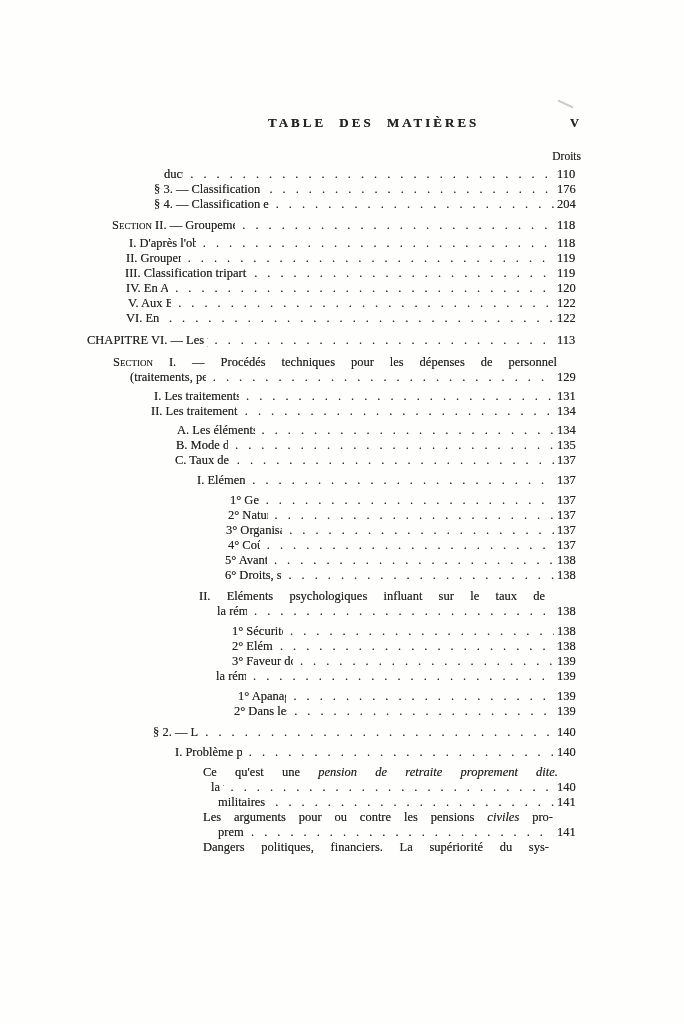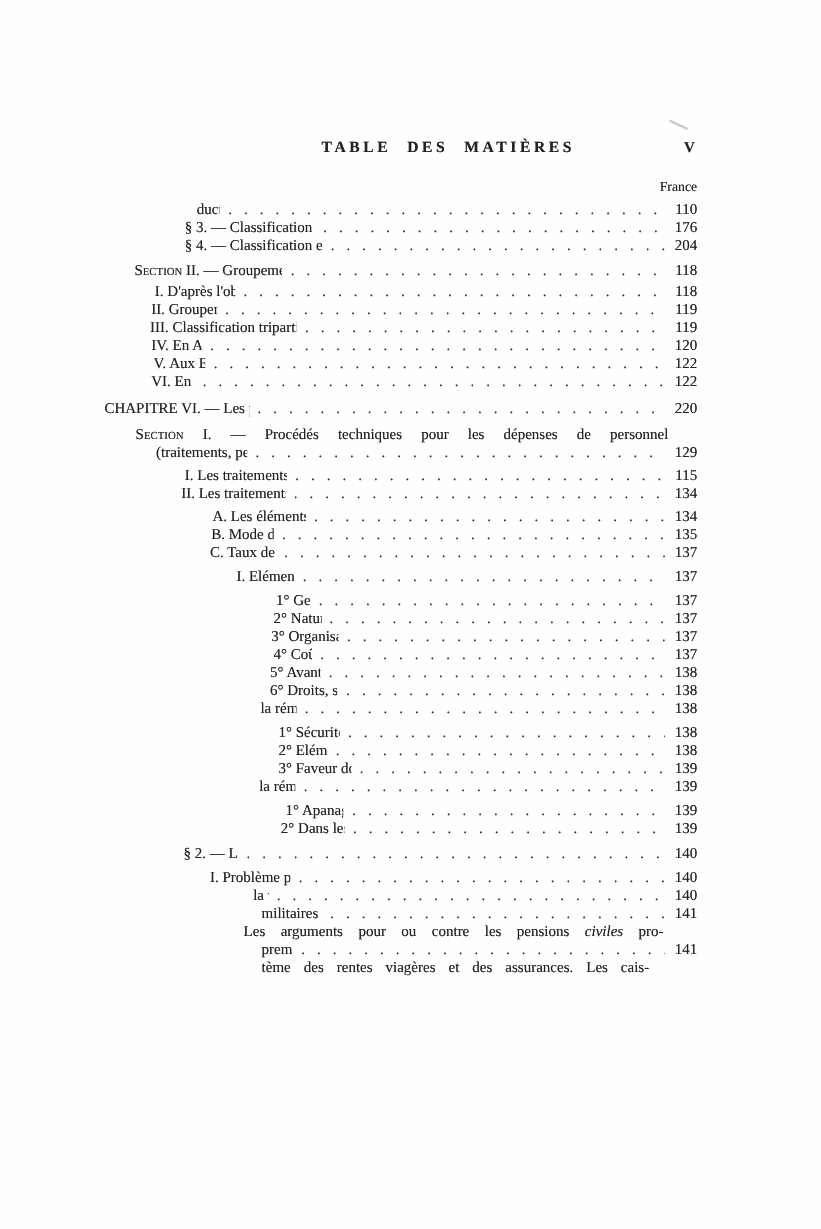--- a/index.html
+++ b/index.html
@@ -43,37 +43,37 @@
     flex:1 1 auto;
     text-align:justify;
     text-align-last:justify;
     white-space:normal;
   }
   .dots{
     flex:1 1 auto;overflow:hidden;white-space:nowrap;
     letter-spacing:10px;margin:0 3px 0 7px;
     color:#2e2e2e;
   }
-  .pg{flex:0 0 auto;min-width:24px;text-align:right;}
+  .pg{flex:0 0 auto;min-width:24px;}
   .it{font-style:italic;}
   .sc{font-variant:small-caps;}
   .artifact{
     position:absolute;left:557px;top:103px;width:17px;height:2px;
     background:#c9c9c9;transform:rotate(25deg);border-radius:2px;
   }
 </style>
 </head>
 <body>
 
 <div class="sheet"></div>
 <div class="artifact"></div>
 
 <div class="hdr-title">TABLE DES MATIÈRES</div>
 <div class="folio">V</div>
-<div class="pages-label">France</div>
+<div class="pages-label">Droits</div>
 
 <div class="toc" id="toc-list">
     <div class="row" style="margin-left: 164px;">
       <span class="txt"><span>ductives</span></span>
       <span class="dots">............................................................</span>
       <span class="pg">110</span>
     </div>
     <div class="row" style="margin-left: 154px;">
       <span class="txt"><span>§ 3. — Classification en dépenses utiles et dépenses inutiles</span></span>
       <span class="dots">............................................................</span>
@@ -115,34 +115,34 @@
       <span class="pg">122</span>
     </div>
     <div class="row" style="margin-left: 126px;">
       <span class="txt"><span>VI. En France.</span></span>
       <span class="dots">............................................................</span>
       <span class="pg">122</span>
     </div>
     <div class="row" style="margin-left: 87px; margin-top: 7px;">
       <span class="txt"><span>CHAPITRE VI. — Les procédés techniques de dépense</span></span>
       <span class="dots">............................................................</span>
-      <span class="pg">220</span>
+      <span class="pg">113</span>
     </div>
     <div class="row just" style="margin-left: 113px; margin-top: 7px; margin-right: 24px;">
       <span class="txt"><span class="sc">Section</span><span> I. — Procédés techniques pour les dépenses de personnel</span></span>
     </div>
     <div class="row" style="margin-left: 130px;">
       <span class="txt"><span>(traitements, pensions, indemnités)</span></span>
       <span class="dots">............................................................</span>
       <span class="pg">129</span>
     </div>
     <div class="row" style="margin-left: 154px; margin-top: 4px;">
       <span class="txt"><span>I. Les traitements au point de vue politique.</span></span>
       <span class="dots">............................................................</span>
-      <span class="pg">115</span>
+      <span class="pg">131</span>
     </div>
     <div class="row" style="margin-left: 151px;">
       <span class="txt"><span>II. Les traitements au point de vue financier.</span></span>
       <span class="dots">............................................................</span>
       <span class="pg">134</span>
     </div>
     <div class="row" style="margin-left: 177px; margin-top: 4px;">
       <span class="txt"><span>A. Les éléments constitutifs du traitement</span></span>
       <span class="dots">............................................................</span>
       <span class="pg">134</span>
@@ -185,20 +185,23 @@
     <div class="row" style="margin-left: 225px;">
       <span class="txt"><span>5° Avantages en nature.</span></span>
       <span class="dots">............................................................</span>
       <span class="pg">138</span>
     </div>
     <div class="row" style="margin-left: 225px;">
       <span class="txt"><span>6° Droits, salaires, tantièmes, etc.</span></span>
       <span class="dots">............................................................</span>
       <span class="pg">138</span>
     </div>
+    <div class="row just" style="margin-left: 199px; margin-top: 6px; margin-right: 36px;">
+      <span class="txt"><span>II. Eléments psychologiques influant sur le taux de</span></span>
+    </div>
     <div class="row" style="margin-left: 217px;">
       <span class="txt"><span>la rémunération</span></span>
       <span class="dots">............................................................</span>
       <span class="pg">138</span>
     </div>
     <div class="row" style="margin-left: 232px; margin-top: 5px;">
       <span class="txt"><span>1° Sécurité de la rémunération</span></span>
       <span class="dots">............................................................</span>
       <span class="pg">138</span>
     </div>
@@ -230,34 +233,37 @@
     <div class="row" style="margin-left: 153px; margin-top: 6px;">
       <span class="txt"><span>§ 2. — Les pensions</span></span>
       <span class="dots">............................................................</span>
       <span class="pg">140</span>
     </div>
     <div class="row" style="margin-left: 175px; margin-top: 5px;">
       <span class="txt"><span>I. Problème politique des pensions</span></span>
       <span class="dots">............................................................</span>
       <span class="pg">140</span>
     </div>
+    <div class="row just" style="margin-left: 203px; margin-top: 5px; margin-right: 23px;">
+      <span class="txt"><span>Ce qu'est une </span><span class="it">pension de retraite proprement dite.</span></span>
+    </div>
     <div class="row" style="margin-left: 211px;">
       <span class="txt"><span>la vie.</span></span>
       <span class="dots">............................................................</span>
       <span class="pg">140</span>
     </div>
     <div class="row" style="margin-left: 218px;">
       <span class="txt"><span>militaires et pensions civiles</span></span>
       <span class="dots">............................................................</span>
       <span class="pg">141</span>
     </div>
     <div class="row just" style="margin-left: 203px; margin-right: 28px;">
       <span class="txt"><span>Les arguments pour ou contre les pensions </span><span class="it">civiles</span><span> pro-</span></span>
     </div>
     <div class="row" style="margin-left: 218px;">
       <span class="txt"><span>prement dites</span></span>
       <span class="dots">............................................................</span>
       <span class="pg">141</span>
     </div>
-    <div class="row just" style="margin-left: 218px; margin-right: 40px;">
-      <span class="txt"><span>tème des rentes viagères et des assurances. Les cais-</span></span>
+    <div class="row just" style="margin-left: 203px; margin-right: 32px;">
+      <span class="txt"><span>Dangers politiques, financiers. La supériorité du sys-</span></span>
     </div>
   </div>
 
 </body></html>

